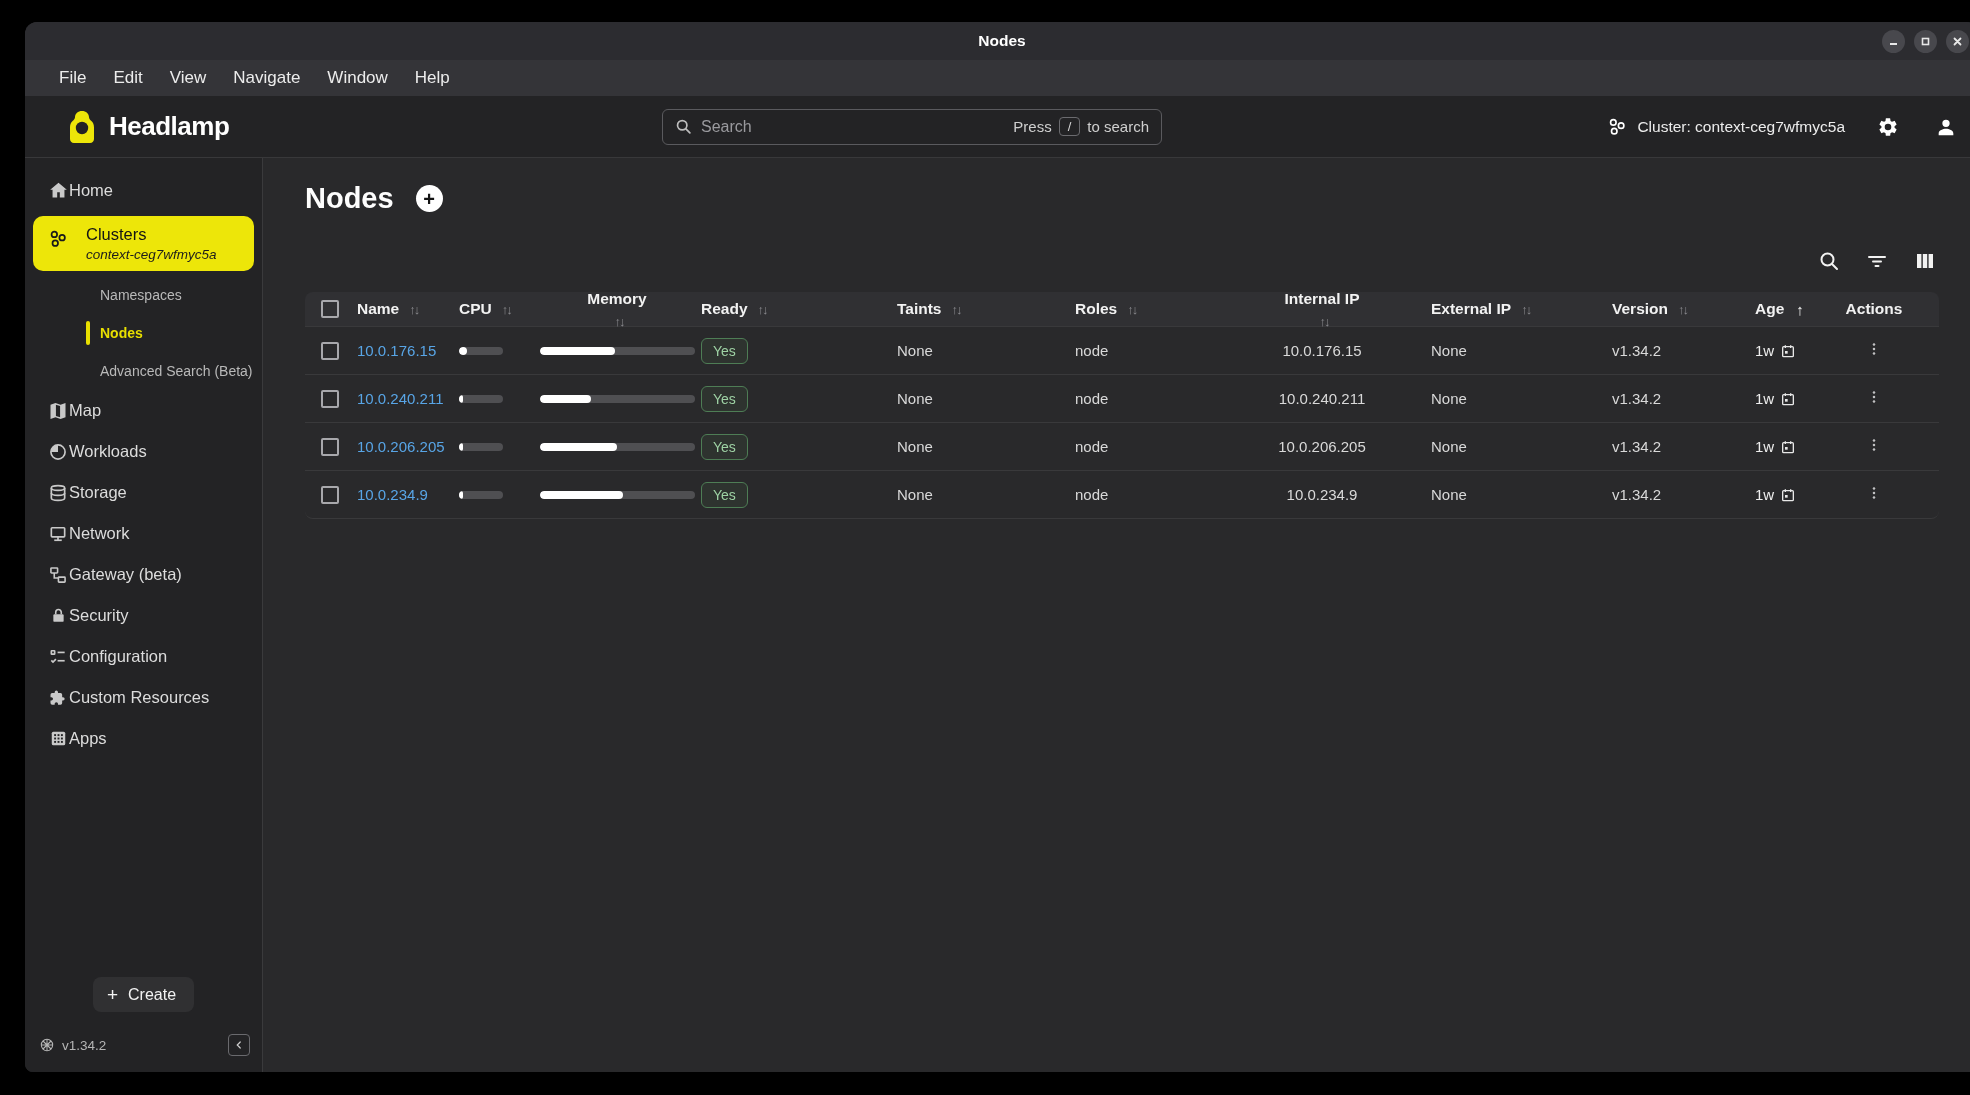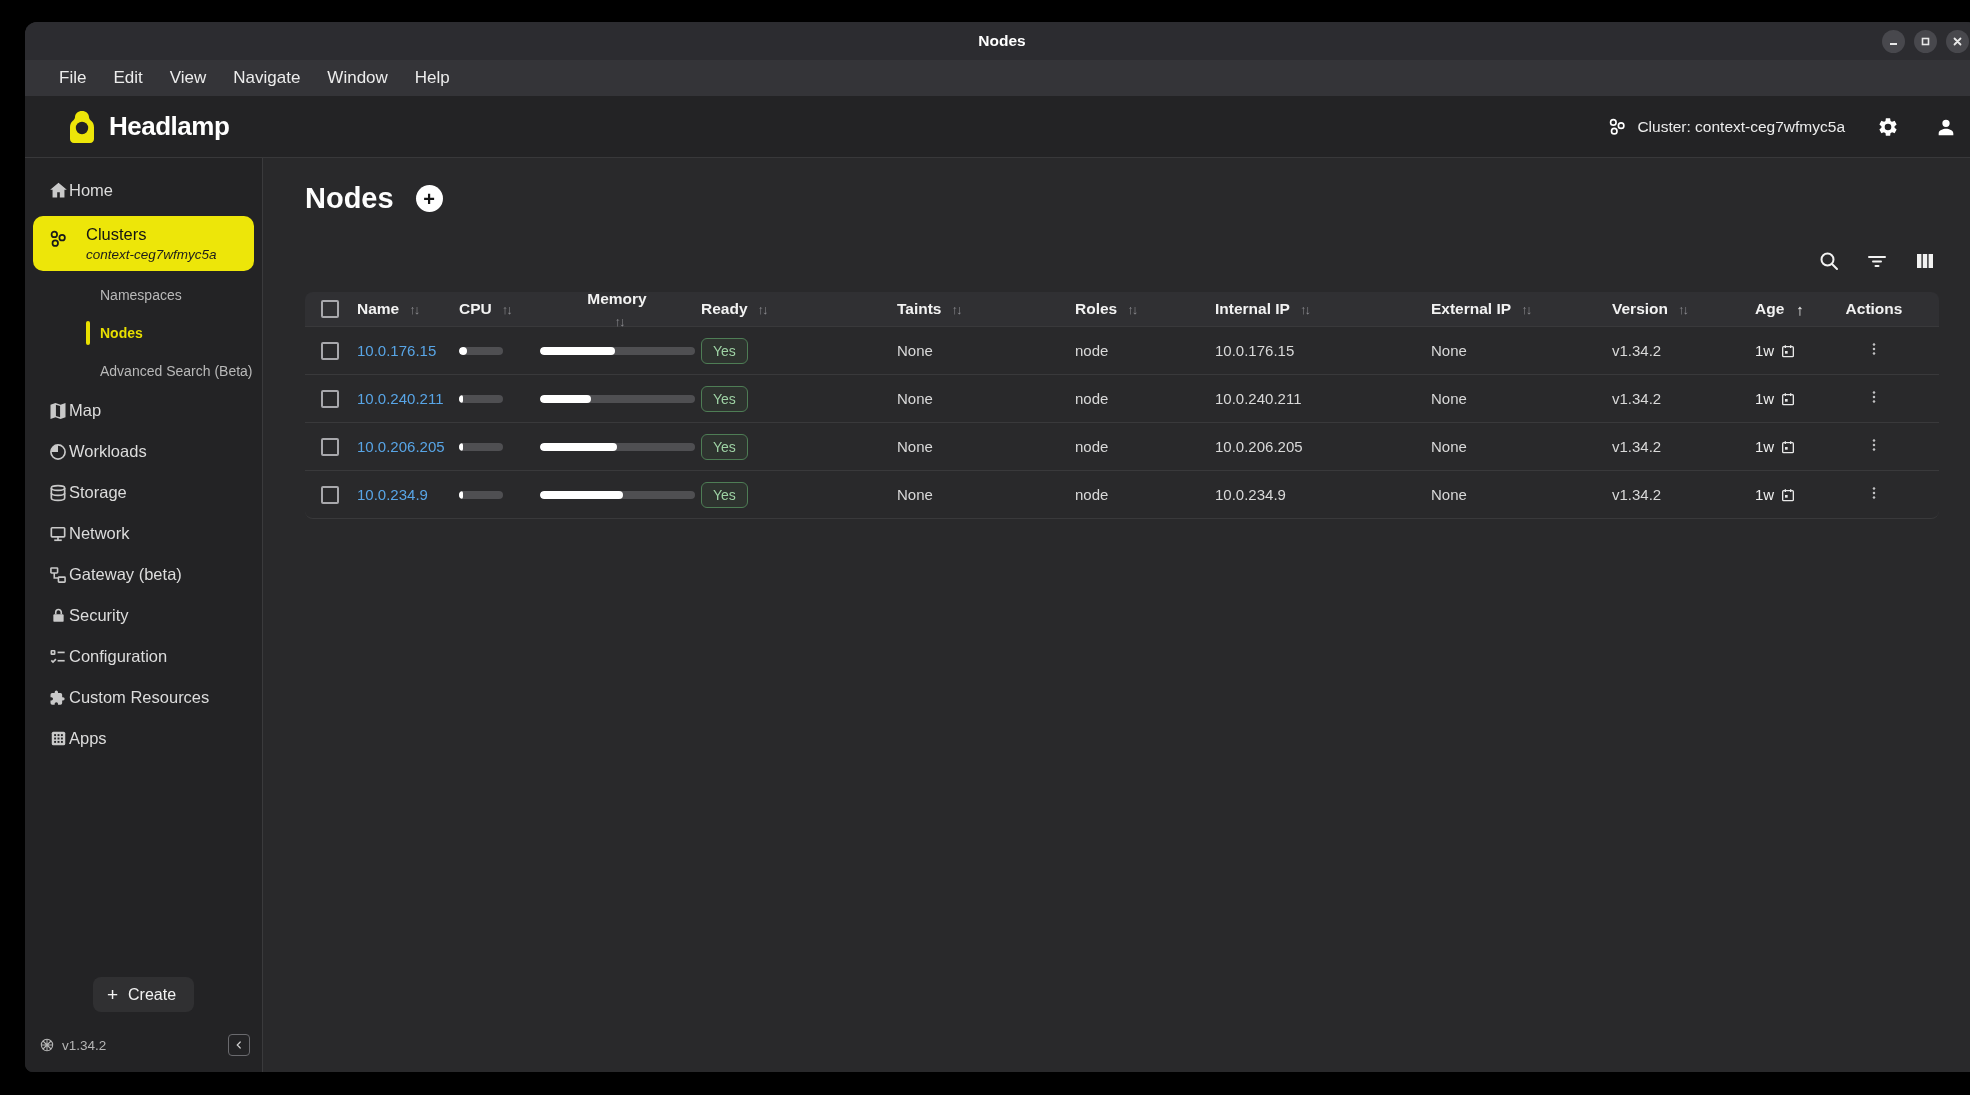--- a/index.html
+++ b/index.html
@@ -68,21 +68,21 @@
   .trow { display:flex; align-items:center; height:48px; border-top:1px solid #39393b; font-size:15px; color:#d9d9d9; }
   .thead { height:34px; background:#303033; border-top:none; font-weight:700; color:#f2f2f2; font-size:15.5px; }
   .cell { padding-left:12px; display:flex; align-items:center; gap:6px; }
   .c-check { width:50px; padding-left:16px; }
   .c-name { width:102px; padding-left:2px; }
   .c-cpu { width:76px; padding-left:2px; }
   .c-mem { width:166px; padding-left:2px;flex-direction:column; }
   .c-ready { width:196px; padding-left:2px; }
   .c-taints { width:178px; padding-left:2px; }
   .c-roles { width:140px; padding-left:2px; }
-  .c-iip { width:216px; padding-left:2px; }
+  .c-iip { width:216px; padding-left:2px;flex-direction:column; }
   .c-eip { width:181px; padding-left:2px; }
   .c-ver { width:143px; padding-left:2px; }
   .c-age { width:90px; padding-left:2px; }
   .c-act { width:62px; justify-content:center; padding-left:0; }
 
   .sort-pair { color:#8b8b8f; font-size:13px; letter-spacing:-2px; font-weight:400; margin-left:4px; }
   .sort-asc { color:#ededed; font-size:15px; font-weight:400; margin-left:6px; }
 
   .checkbox { width:18px; height:18px; border:2px solid #a8a8ac; border-radius:2px; background:transparent; cursor:pointer; }
   a.node-link { color:#58a5e6; text-decoration:none; font-size:15px; }
@@ -134,20 +134,32 @@
   </div>
 
   <div class="appheader">
     <div class="brand">
       <svg width="34" height="36" viewBox="0 0 34 36">
         <path d="M17 2c-4 0-7 2.6-7 6.2 0 1.6-1.2 2.6-2.4 3.8C5.8 13.7 5 15.5 5 18.5V30c0 2 1.5 4 4 4h16c2.5 0 4-2 4-4V18.5c0-3-.8-4.8-2.6-6.5-1.2-1.2-2.4-2.2-2.4-3.8C24 4.6 21 2 17 2z" fill="#ede609"></path>
         <circle cx="17" cy="19" r="6.2" fill="#232325"></circle>
       </svg>
       <span class="brand-name">Headlamp</span>
     </div>
+    <div class="searchbox">
+      <svg width="17" height="17" viewBox="0 0 20 20">
+          <circle cx="8.5" cy="8.5" r="5.5" fill="none" stroke="#bdbdbd" stroke-width="2"></circle>
+          <line x1="12.8" y1="12.8" x2="17.5" y2="17.5" stroke="#bdbdbd" stroke-width="2" stroke-linecap="round"></line>
+        </svg>
+      <span class="placeholder">Search</span>
+      <span class="search-hint">
+        <span>Press</span>
+        <span class="keycap">/</span>
+        <span>to search</span>
+      </span>
+    </div>
     <div class="header-right">
       <div class="cluster-chip">
         <svg width="22" height="22" viewBox="0 0 24 24">
           <circle cx="8" cy="7" r="3" fill="none" stroke="#ffffff" stroke-width="1.8"></circle>
           <circle cx="16.5" cy="10.5" r="3" fill="none" stroke="#ffffff" stroke-width="1.8"></circle>
           <circle cx="9" cy="16.5" r="3" fill="none" stroke="#ffffff" stroke-width="1.8"></circle>
         </svg>
         <span>Cluster: context-ceg7wfmyc5a</span>
       </div>
       <button class="iconbtn">

